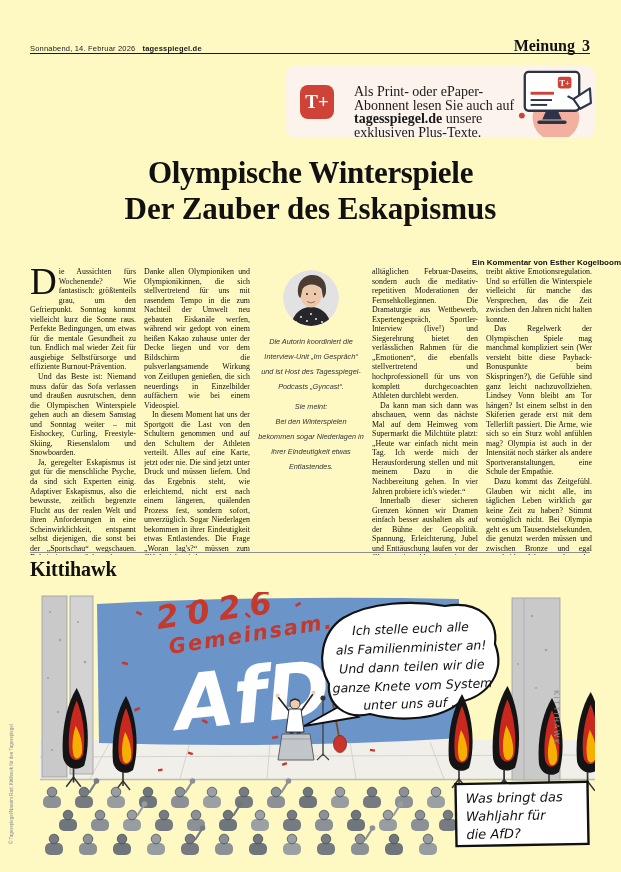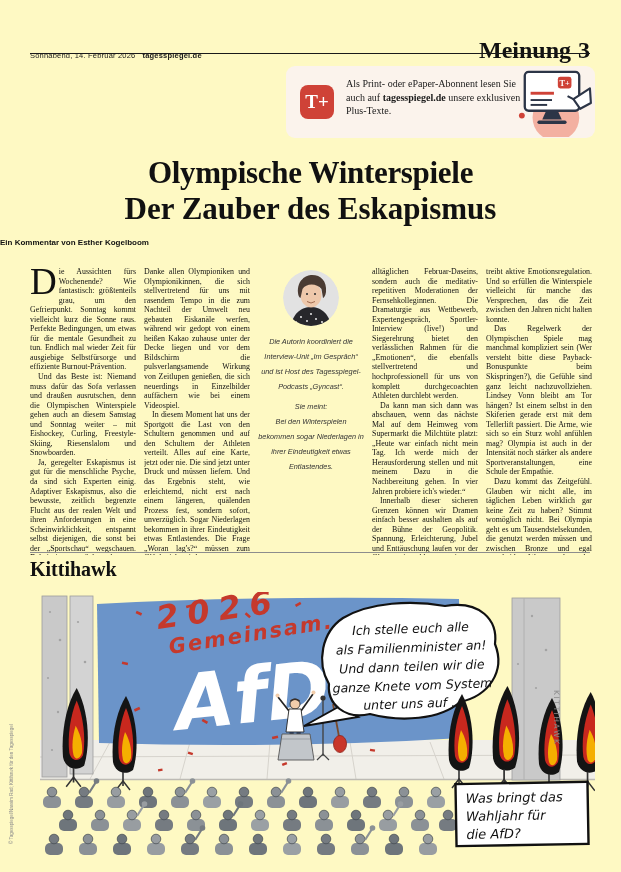--- a/index.html
+++ b/index.html
@@ -4,36 +4,36 @@
 <style>
   html,body{margin:0;padding:0;background:#e9e9e9;}
   .page{position:relative;width:621px;height:872px;background:#fef9c3;margin:0 auto;
         font-family:"Liberation Serif",serif;color:#111;overflow:hidden;}
 
   
   .masthead{position:absolute;top:37px;left:30px;right:31px;display:flex;
             justify-content:space-between;align-items:baseline;}
   .mast-left{font-family:"Liberation Sans",sans-serif;font-size:7.5px;color:#1a1a1a;letter-spacing:.2px;}
   .mast-site{font-weight:bold;margin-left:7px;}
-  .mast-section{font-size:24px;font-weight:bold;}
+  .mast-section{font-size:16px;font-weight:bold;}
   .mast-section .pg{margin-left:7px;}
   .mast-rule{position:absolute;top:53px;left:30px;right:31px;border-top:1.4px solid #1a1a1a;}
 
   
   .promo{position:absolute;left:286px;top:66px;width:309px;height:72px;background:#fbf3ec;border-radius:9px;}
   .tplus{position:absolute;left:14px;top:19px;width:34px;height:34px;background:#cf4237;border-radius:8px;
          color:#fff;font-weight:bold;font-size:19px;display:flex;align-items:center;justify-content:center;}
-  .promo-text{position:absolute;left:60px;top:11px;width:178px;margin:0;font-size:10px;line-height:13.6px;color:#1a1a1a;}
+  .promo-text{position:absolute;left:60px;top:11px;width:178px;margin:8px;font-size:14px;line-height:13.6px;color:#1a1a1a;}
   .promo-art{position:absolute;right:3px;top:1px;width:80px;height:70px;}
 
   
   .headline{position:absolute;top:155px;left:0;width:621px;text-align:center;}
   .headline h1{margin:0;font-size:31px;font-weight:bold;letter-spacing:-.3px;}
   .headline h2{margin:0;font-size:31px;font-weight:bold;}
-  .byline{position:absolute;top:238px;left:0;width:546px;text-align:left;
+  .byline{position:absolute;top:258px;left:0;width:621px;text-align:right;
           font-family:"Liberation Sans",sans-serif;font-size:8px;font-weight:bold;}
 
   
   .col{position:absolute;top:267px;width:106px;height:288px;overflow:hidden;
        font-size:7.9px;line-height:9.55px;text-align:justify;hyphens:auto;-webkit-hyphens:auto;}
   .col p{margin:0;}
   .col p + p{text-indent:8px;}
   #col1{left:30px}#col2{left:144px}#col4{left:372px}#col5{left:486px}
   .dropcap{float:left;font-size:37px;line-height:28px;padding:1px 2px 0 0;}
 

